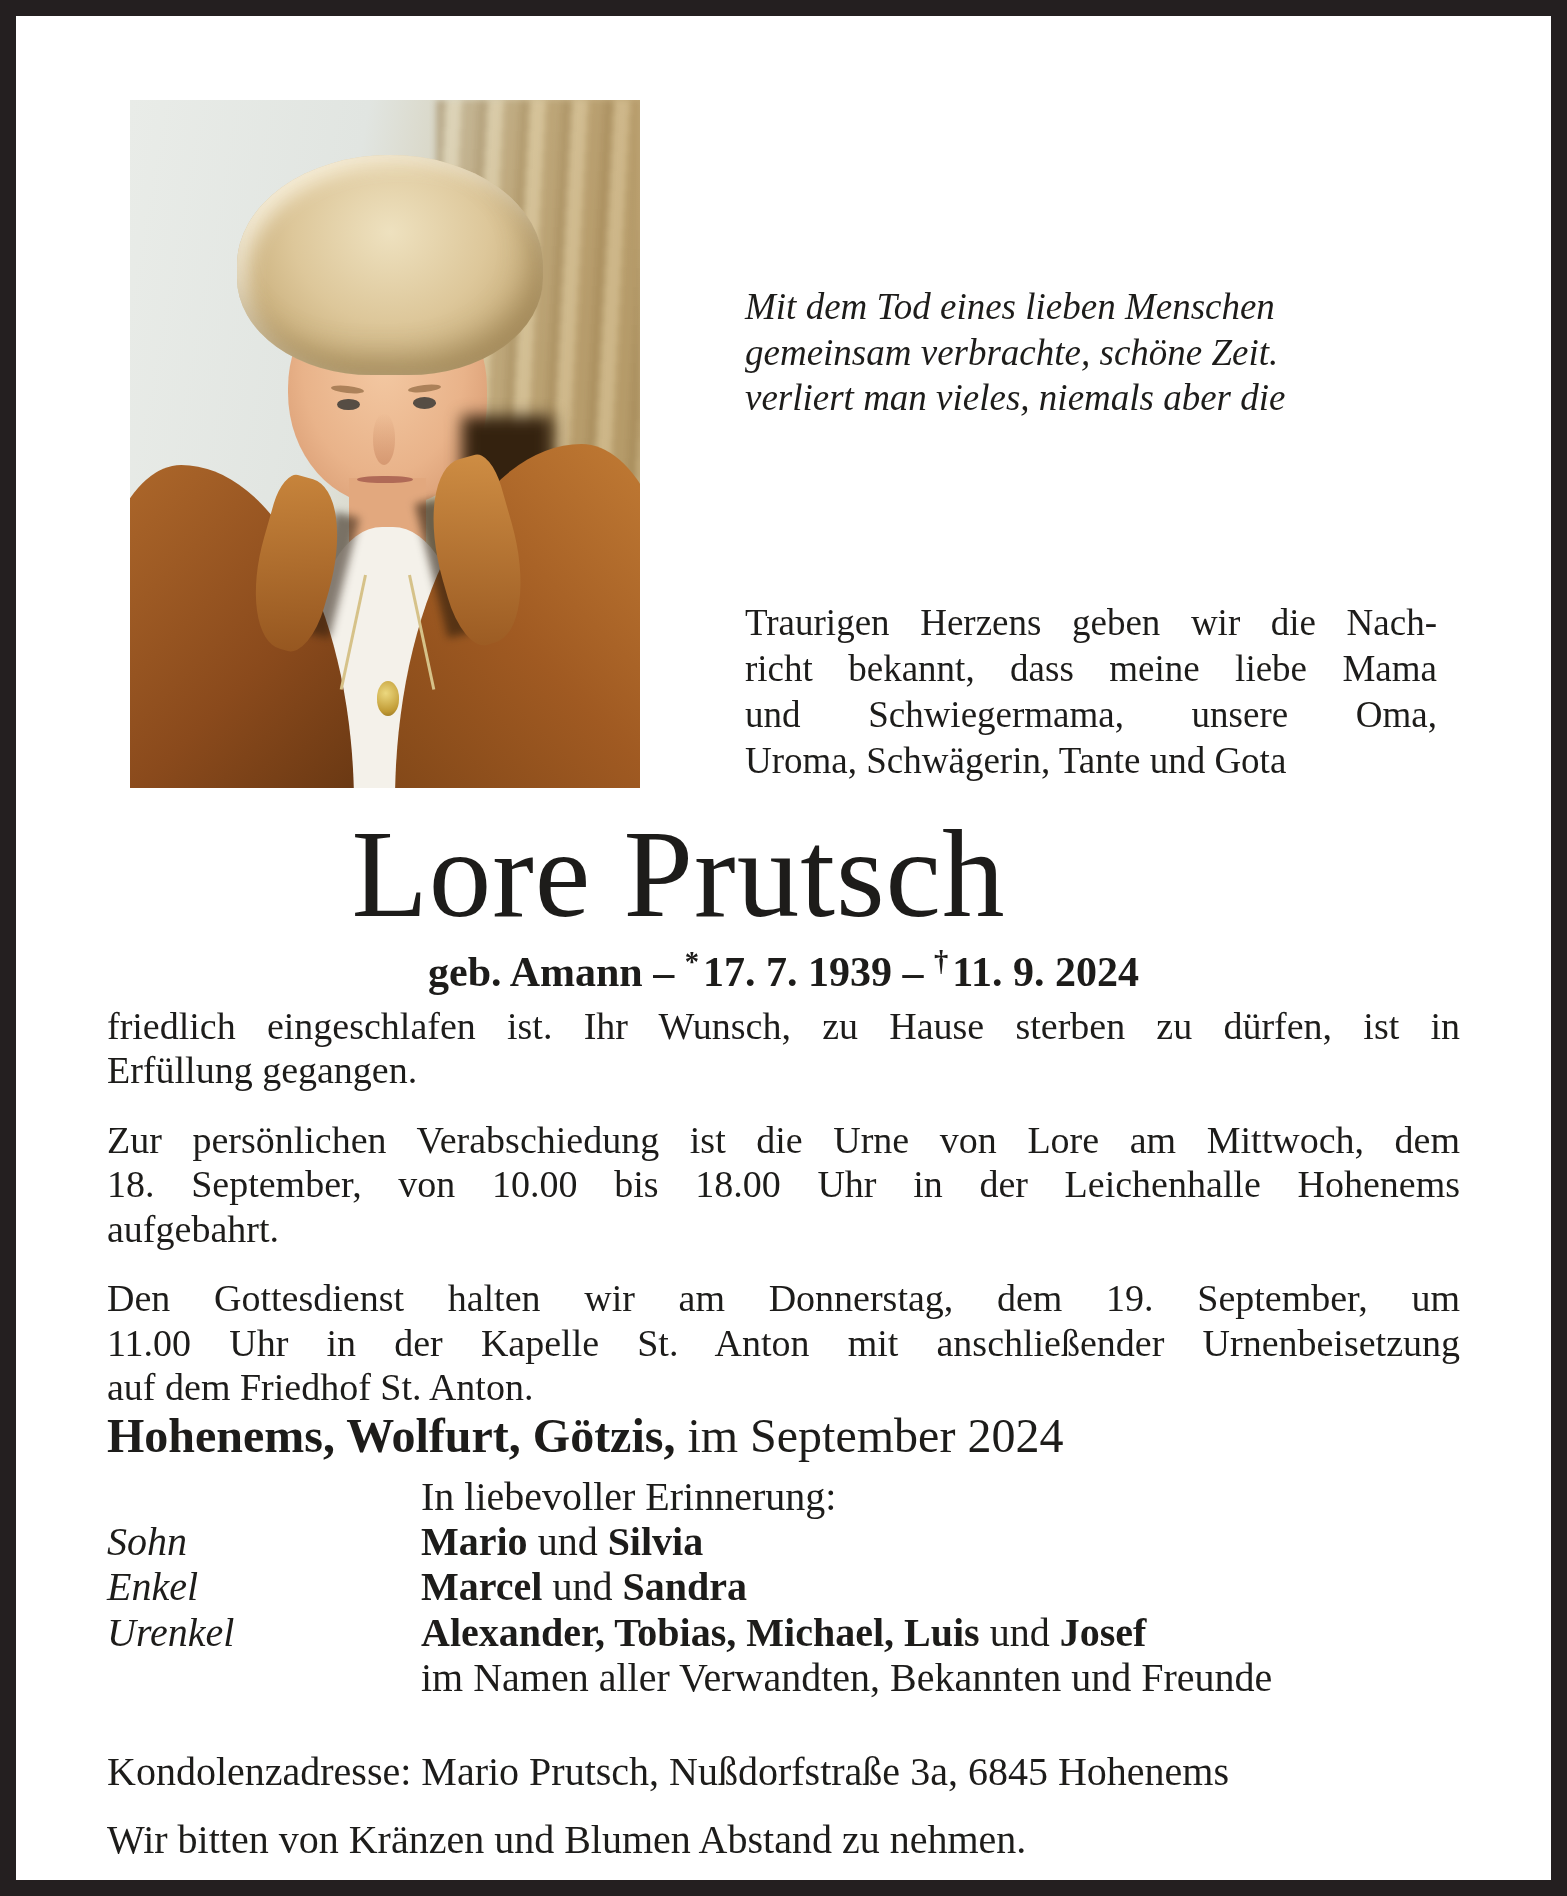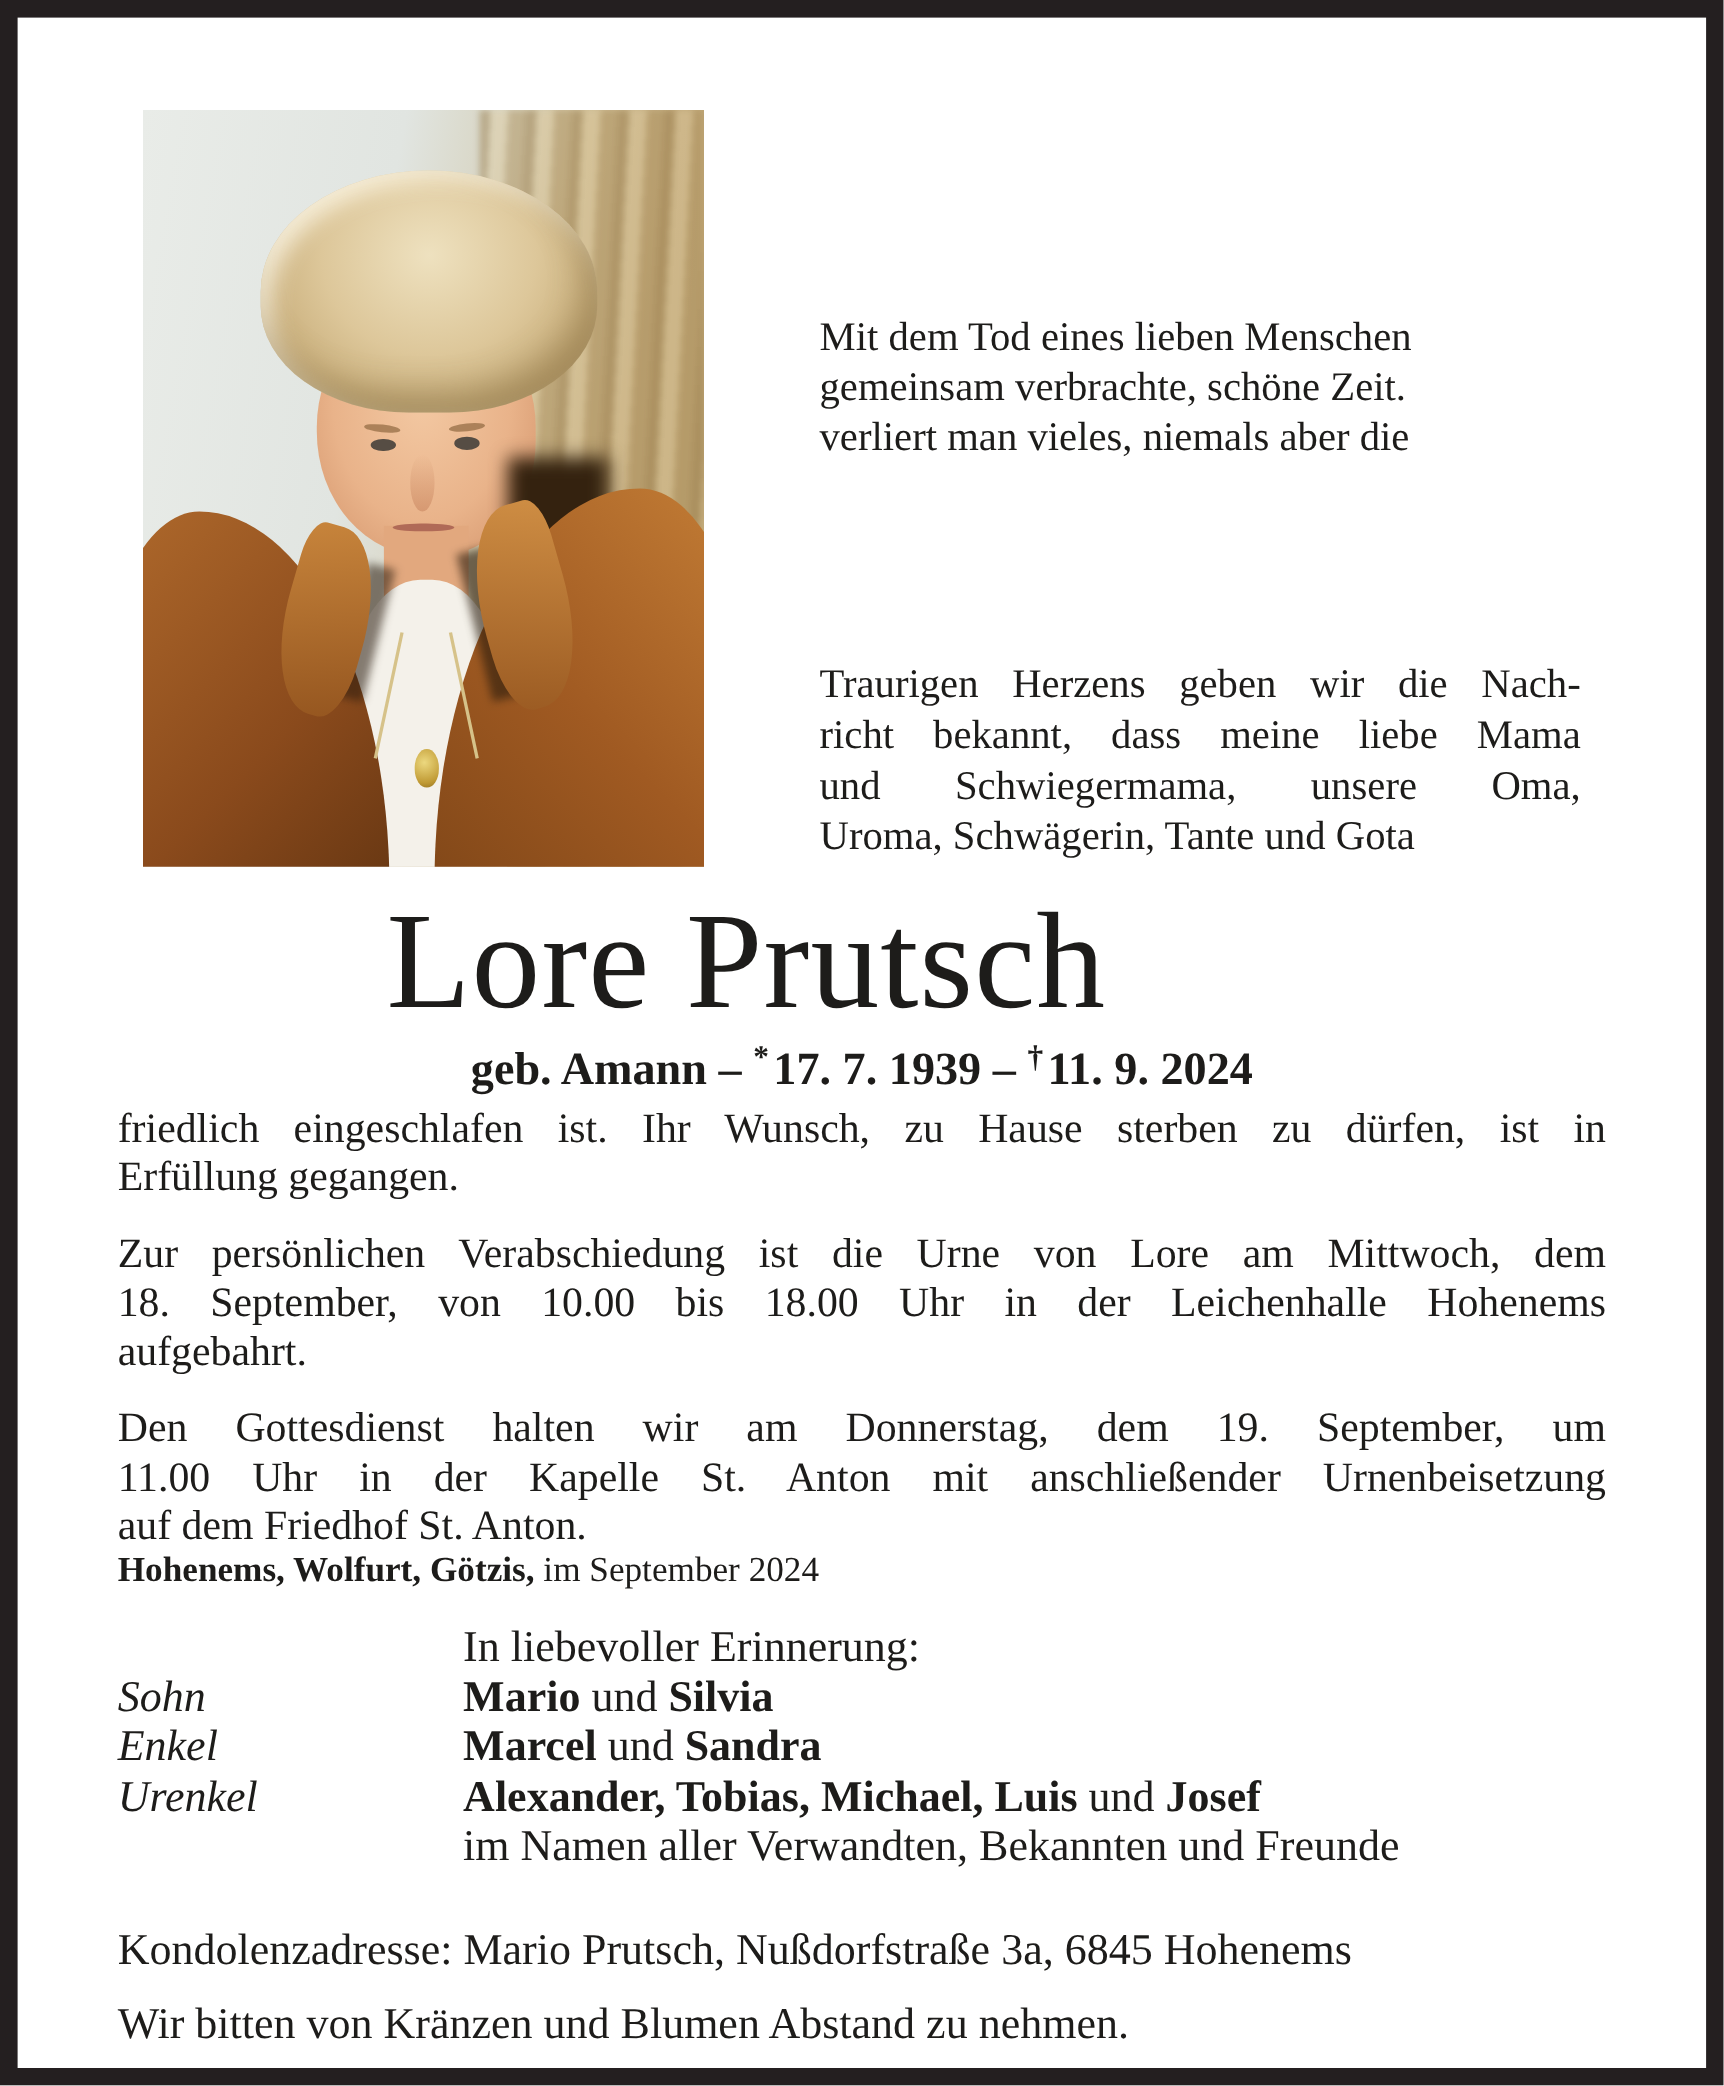--- a/index.html
+++ b/index.html
@@ -67,39 +67,39 @@
   .ph-collar-shadow-r{position:absolute;right:36%;top:58%;width:5%;height:20%;
     background:rgba(40,26,12,.6);transform:rotate(-14deg);filter:blur(4px);}
   .ph-chain{position:absolute;width:3px;height:17%;background:#d6c289;}
   .ph-chain.l{left:45.8%;top:69%;transform:rotate(12deg);transform-origin:top;}
   .ph-chain.r{left:54.6%;top:69%;transform:rotate(-12deg);transform-origin:top;}
   .ph-pendant{position:absolute;left:48.4%;top:84.5%;width:4.4%;height:5%;
     border-radius:50%;background:radial-gradient(circle at 40% 35%,#ecd87f,#c09a34 70%,#93701f);}
 
   
   .quote{position:absolute;left:729px;top:268px;width:648px;
-    font-size:37px;line-height:1.23;}
+    font-style:italic;font-size:37px;line-height:1.23;}
   .quote .line{white-space:nowrap;}
 
   .intro{position:absolute;left:729px;top:584px;width:692px;
     font-size:37px;line-height:1.24;}
   .jline{text-align:justify;text-align-last:justify;}
   .jline.last{text-align-last:left;}
 
   .title{position:absolute;left:0;top:796px;width:1325px;text-align:center;
     font-size:125px;line-height:1;letter-spacing:1px;}
   .subtitle{position:absolute;left:0;top:930px;width:1535px;text-align:center;
     font-size:42px;font-weight:bold;}
   .sym{font-size:68%;vertical-align:super;margin-right:4px;}
 
   .main-text{position:absolute;left:91px;top:988px;width:1353px;
     font-size:38px;line-height:1.17;}
   .main-text .para{margin:0 0 25px 0;}
 
-  .dateline{position:absolute;left:91px;top:1392px;width:1353px;font-size:32px;}
+  .dateline{position:absolute;left:91px;top:1392px;width:1353px;font-size:48px;}
   .dateline .places{font-weight:bold;}
 
   .fam{position:absolute;left:91px;top:1458px;width:1400px;
     font-size:40px;line-height:1.13;}
   .fam-heading{margin-left:314px;}
   .fam-row{white-space:nowrap;}
   .fam-label{display:inline-block;width:300px;margin-right:14px;text-align:left;font-style:italic;}
   .fam-names b{font-weight:bold;}
 
   .condolence{position:absolute;left:91px;top:1732px;width:1400px;font-size:40px;}

